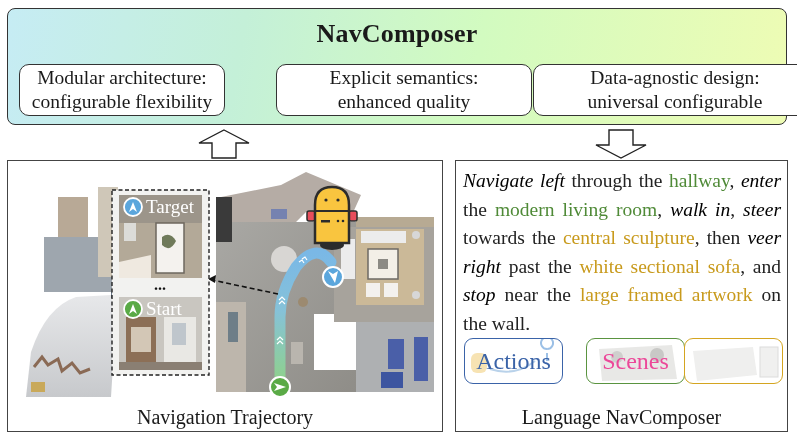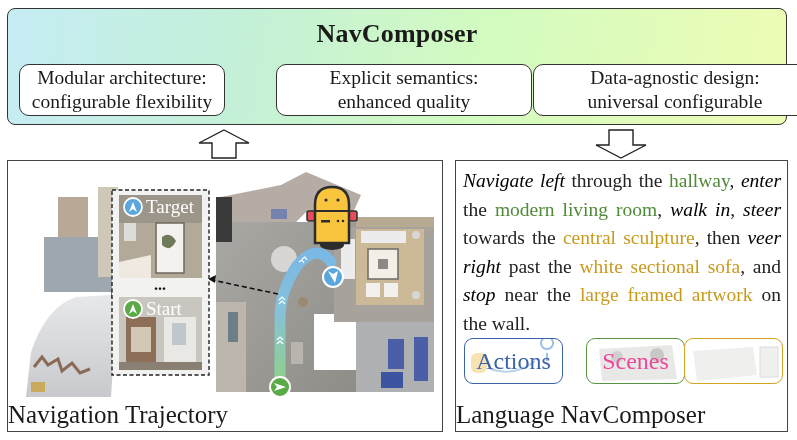--- a/index.html
+++ b/index.html
@@ -22,22 +22,22 @@
   .f3 { left: 525px; width: 284px; }
 
   
   .arrow { position: absolute; }
 
   
   .panel { position: absolute; top: 160px; height: 272px; border: 1.5px solid #444;
     box-sizing: border-box; background: #fff; }
   .panel-left { left: 7px; width: 436px; }
   .panel-right { left: 455px; width: 333px; }
-  .panel-caption { position: absolute; left: 0; right: 0; bottom: 2px; 
-    font-size: 25px; }
+  .panel-caption { position: absolute; left: 0; right: 0; bottom: 2px; text-align: center;
+    font-size: 20px; }
 
   
   .map { position: absolute; left: 8px; top: 6px; width: 418px; height: 230px; }
 
   
   .instruction { position: absolute; left: 7px; top: 6px; width: 318px;
     font-size: 19.5px; line-height: 28.5px; text-align: justify; color: #222; }
   .c-action { color: #000000; font-style: italic; }
   .c-scene { color: #4f8a37; }
   .c-object { color: #c89a1c; }

